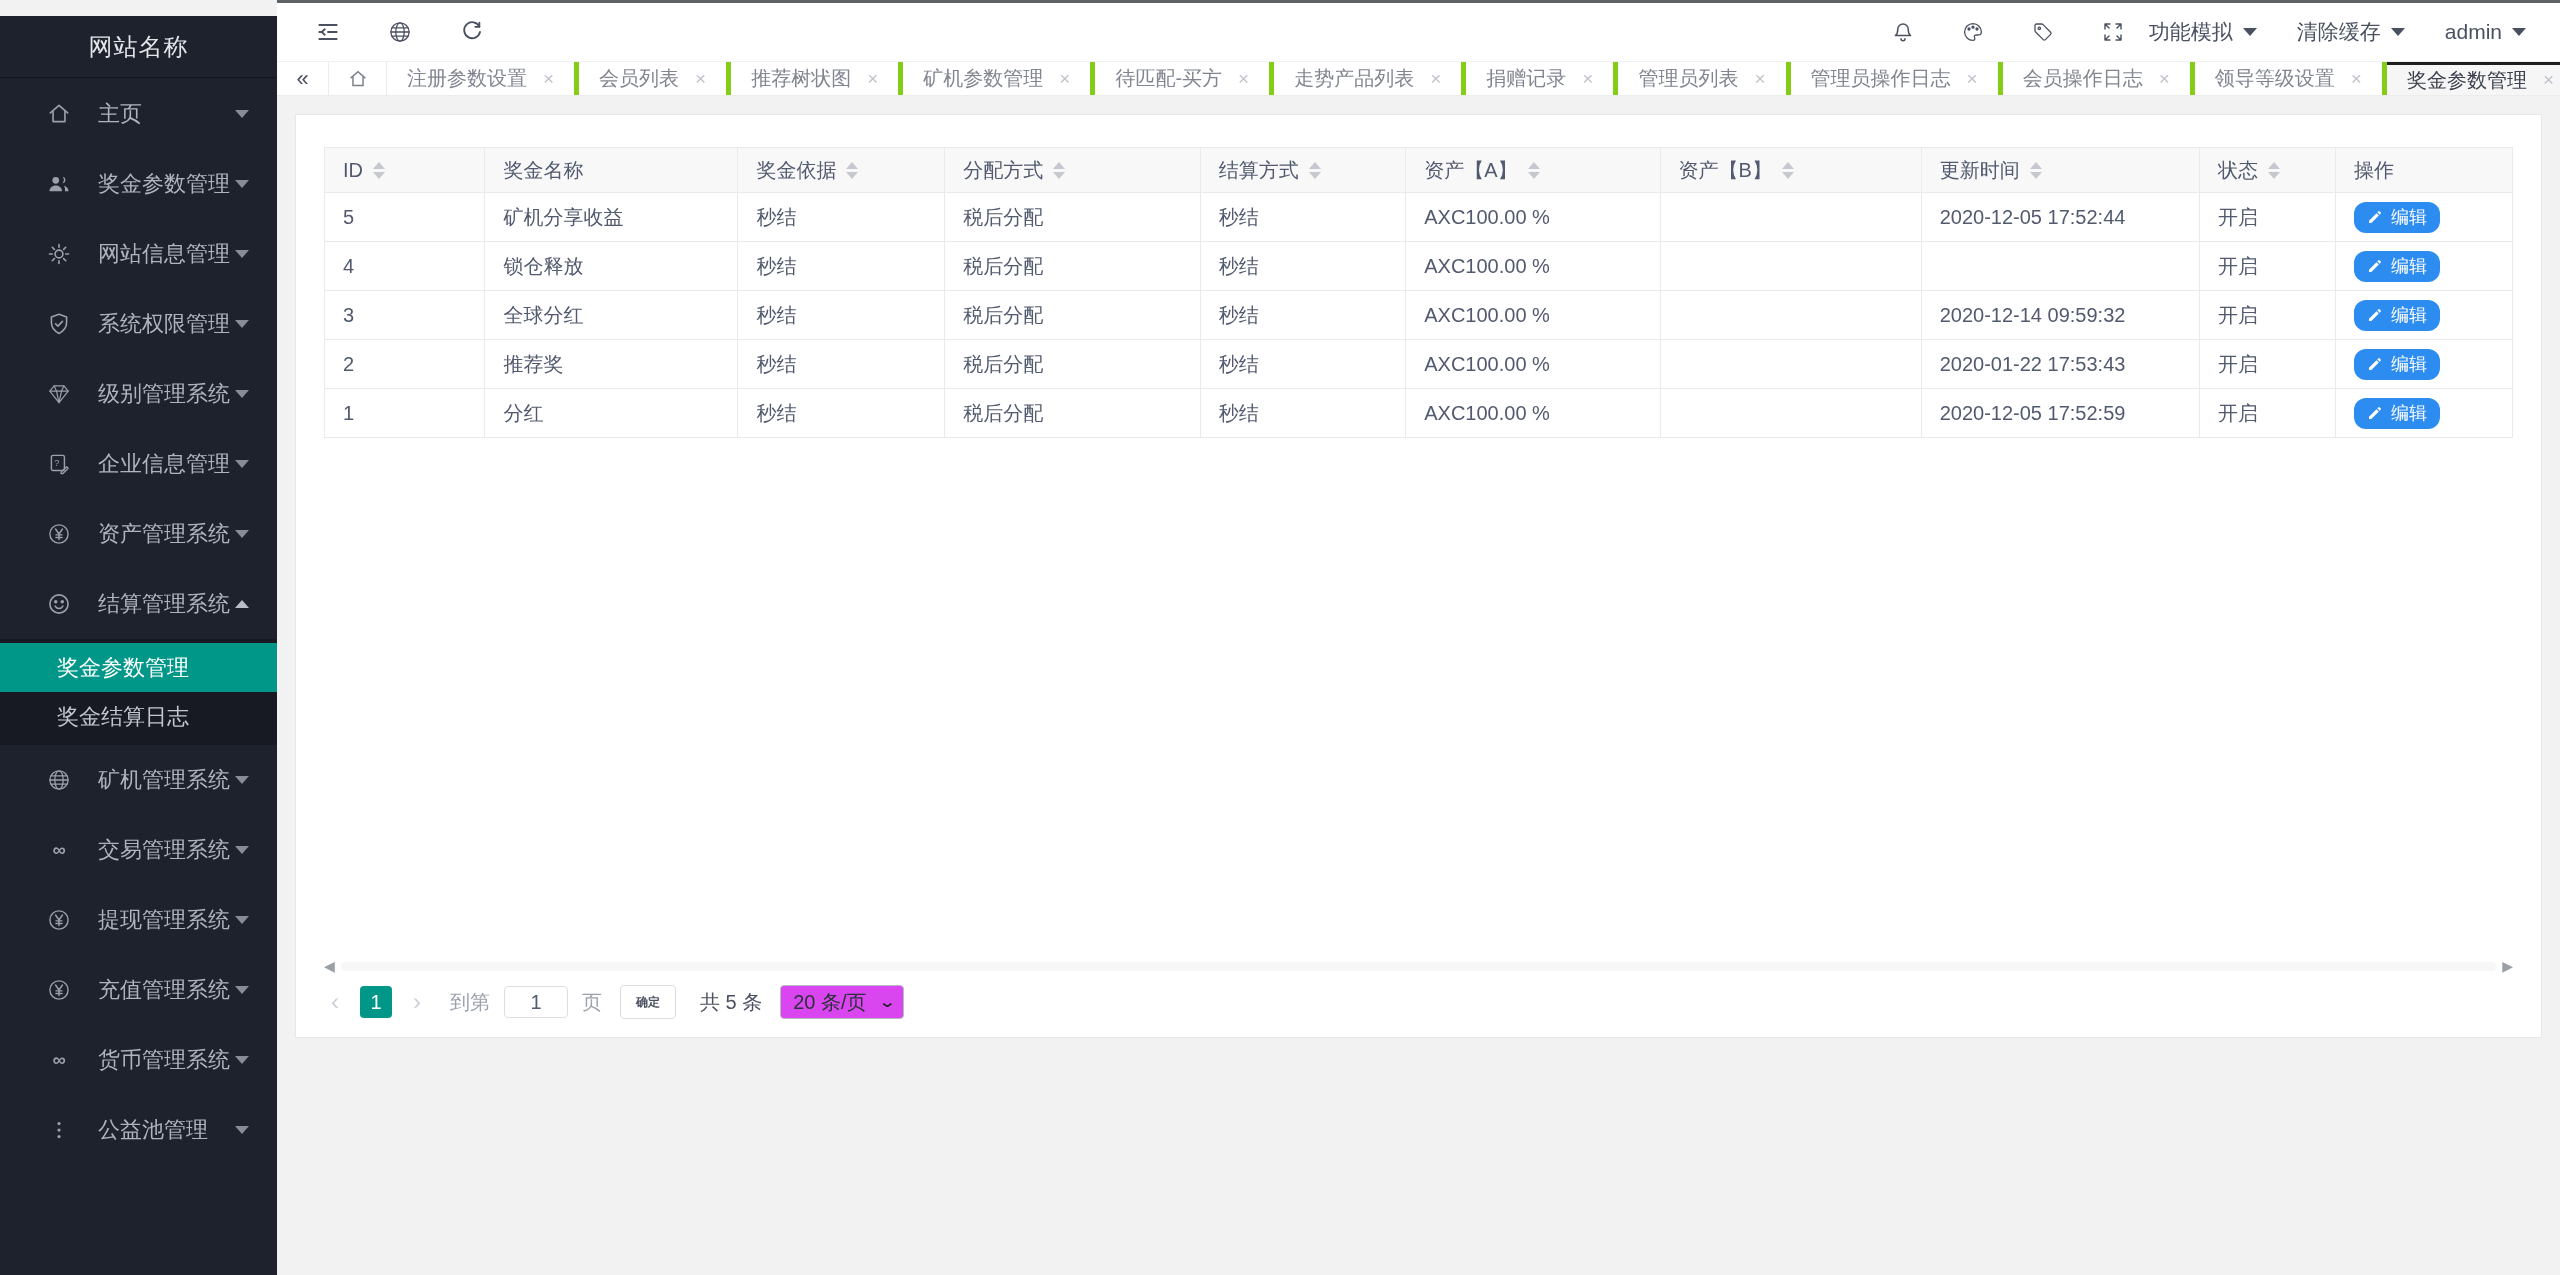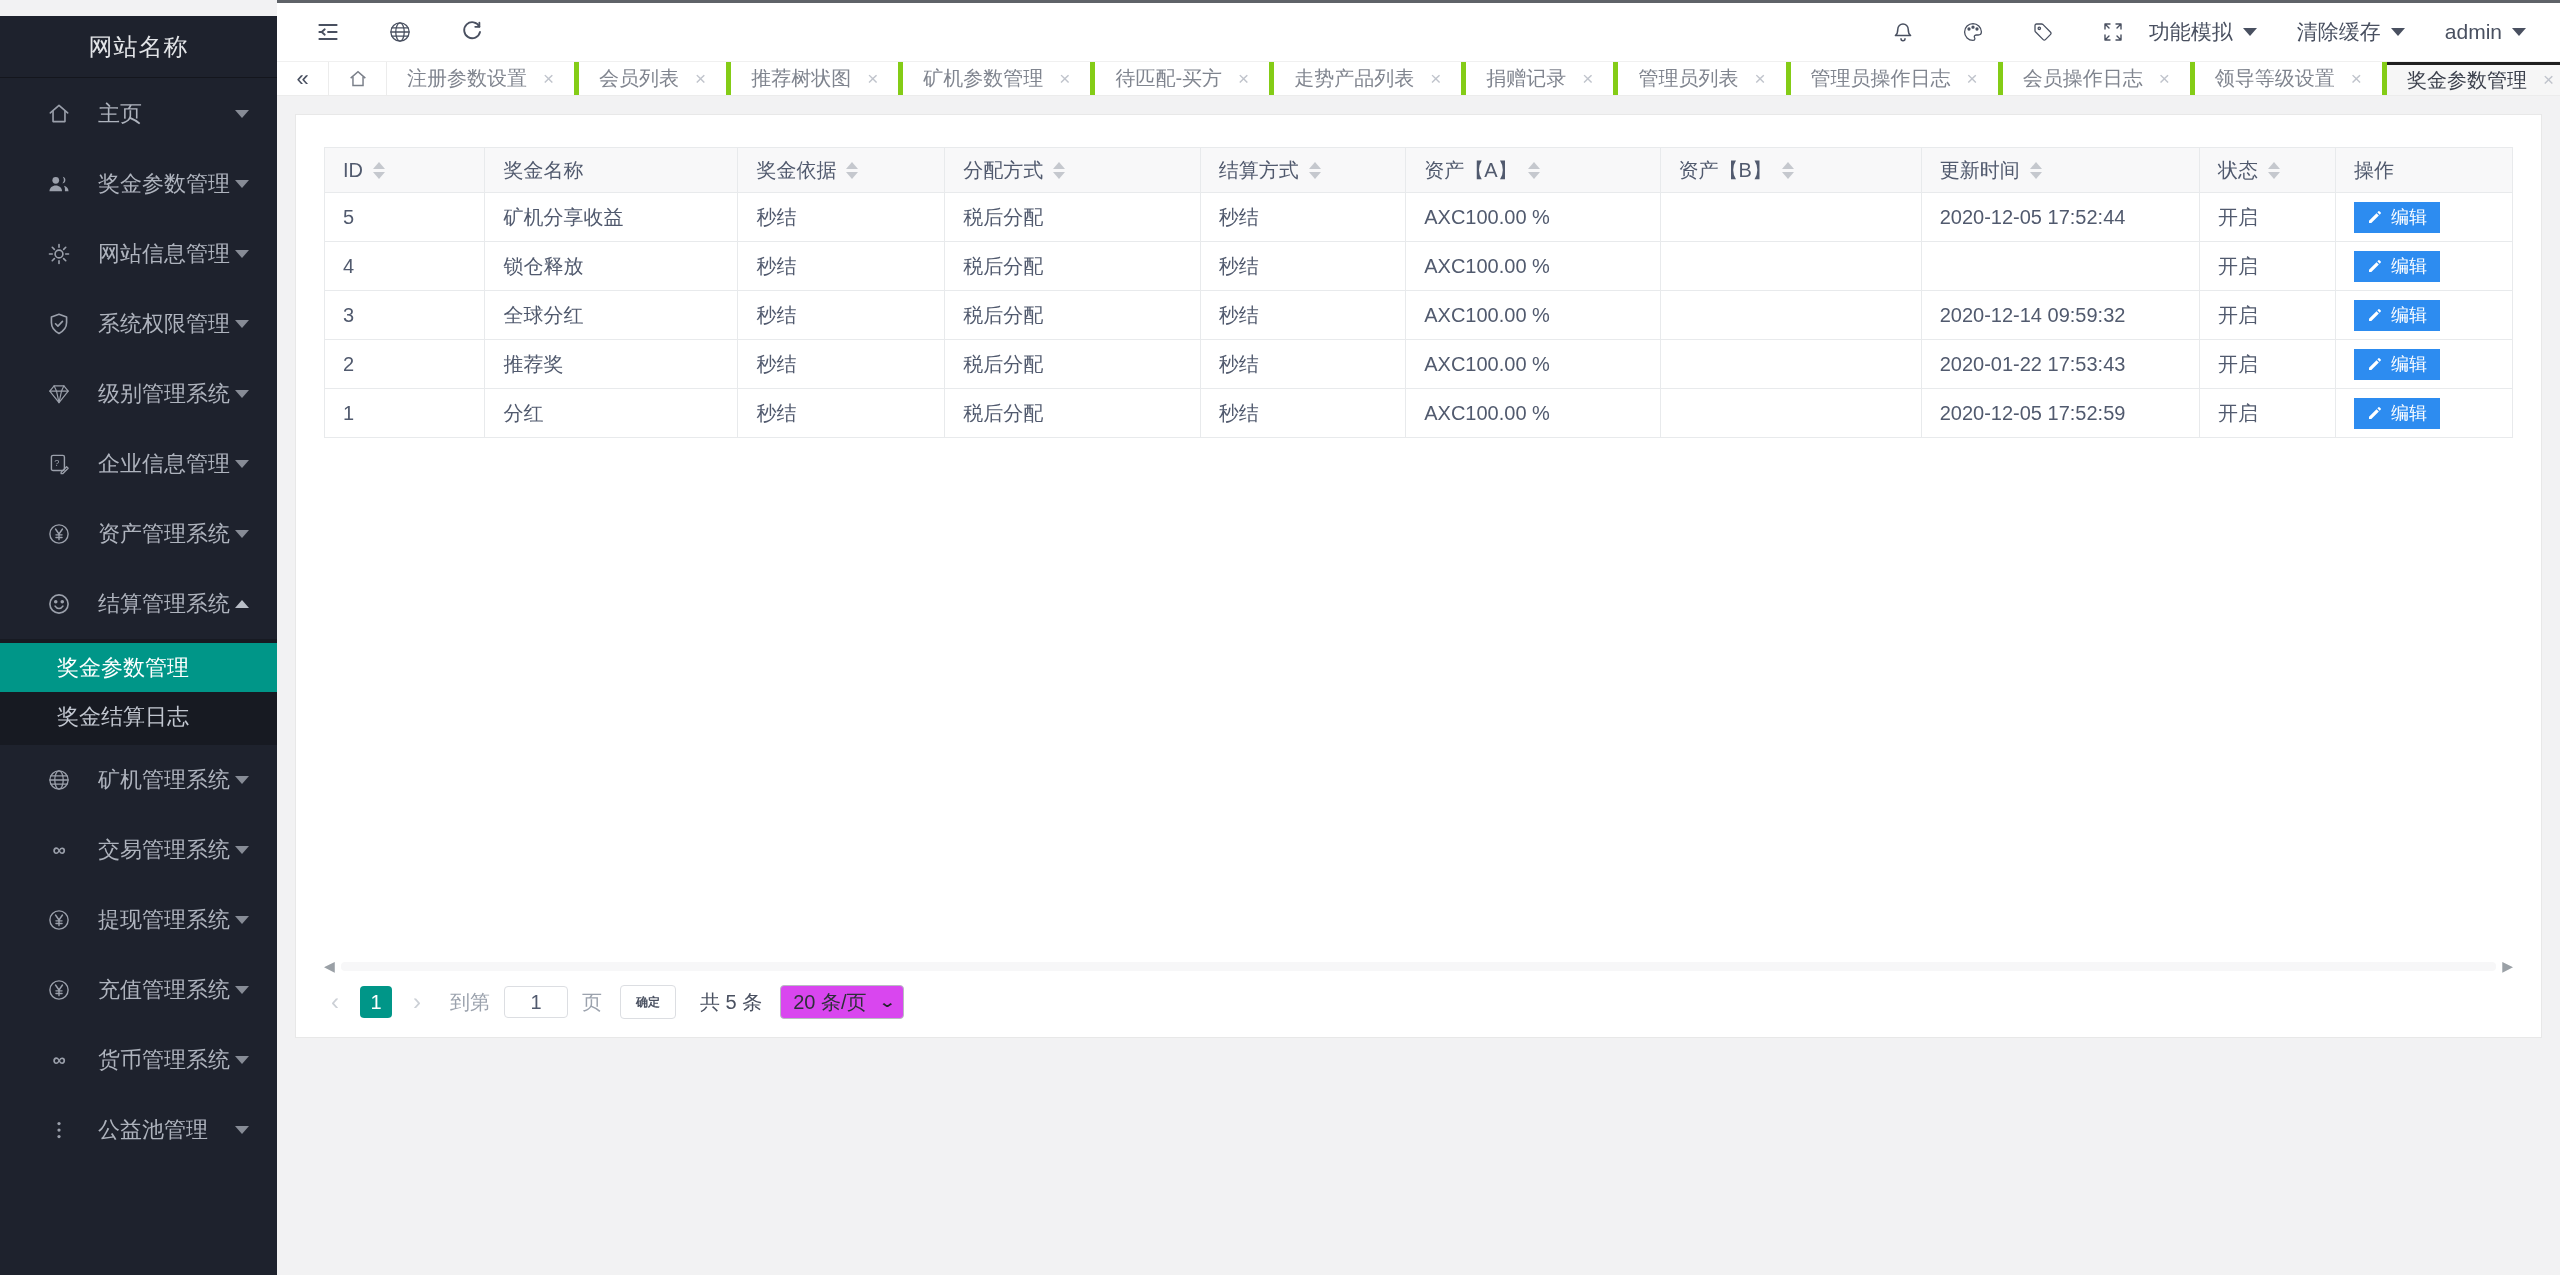--- a/index.html
+++ b/index.html
@@ -56,21 +56,21 @@
   table.grid th, table.grid td { border:1px solid #e8eaec; overflow:hidden; white-space:nowrap;}
   table.grid thead th { background:#f8f8f9; height:45px; text-align:left; padding-left:18px;
                         font-weight:normal; color:#515a6e; font-size:20px;}
   table.grid tbody td { height:49px; padding-left:18px; color:#515a6e; font-size:20px; background:#fff;}
   .th-inner { display:flex; align-items:center; gap:10px;}
   .sorter { display:inline-flex; flex-direction:column; gap:3px; cursor:pointer;}
   .sorter i { display:block; width:0; height:0; border-left:6px solid transparent; border-right:6px solid transparent;}
   .sorter .s-up { border-bottom:7px solid #c5c8ce;}
   .sorter .s-dn { border-top:7px solid #c5c8ce;}
   .btn-edit { display:inline-flex; align-items:center; gap:8px; background:#2d8cf0; color:#fff;
-              border:none; border-radius:0; height:31px; padding:0 13px; font-size:18px; cursor:pointer;
+              border:none; border-radius:12px; height:31px; padding:0 13px; font-size:18px; cursor:pointer;
               font-family:inherit;}
   .btn-edit svg { width:16px; height:16px;}
 
   .flex-fill { flex:1 1 auto; }
 
   .hscroll { flex:0 0 14px; display:flex; align-items:center; gap:6px; margin-bottom:8px;}
   .hs-arrow { color:#9aa0a6; font-size:14px; line-height:1; cursor:pointer;}
   .hs-track { flex:1; height:9px; background:#f7f7f8; border-radius:4px;}
 
   .pager { flex:0 0 48px; display:flex; align-items:center; padding-bottom:6px;}

